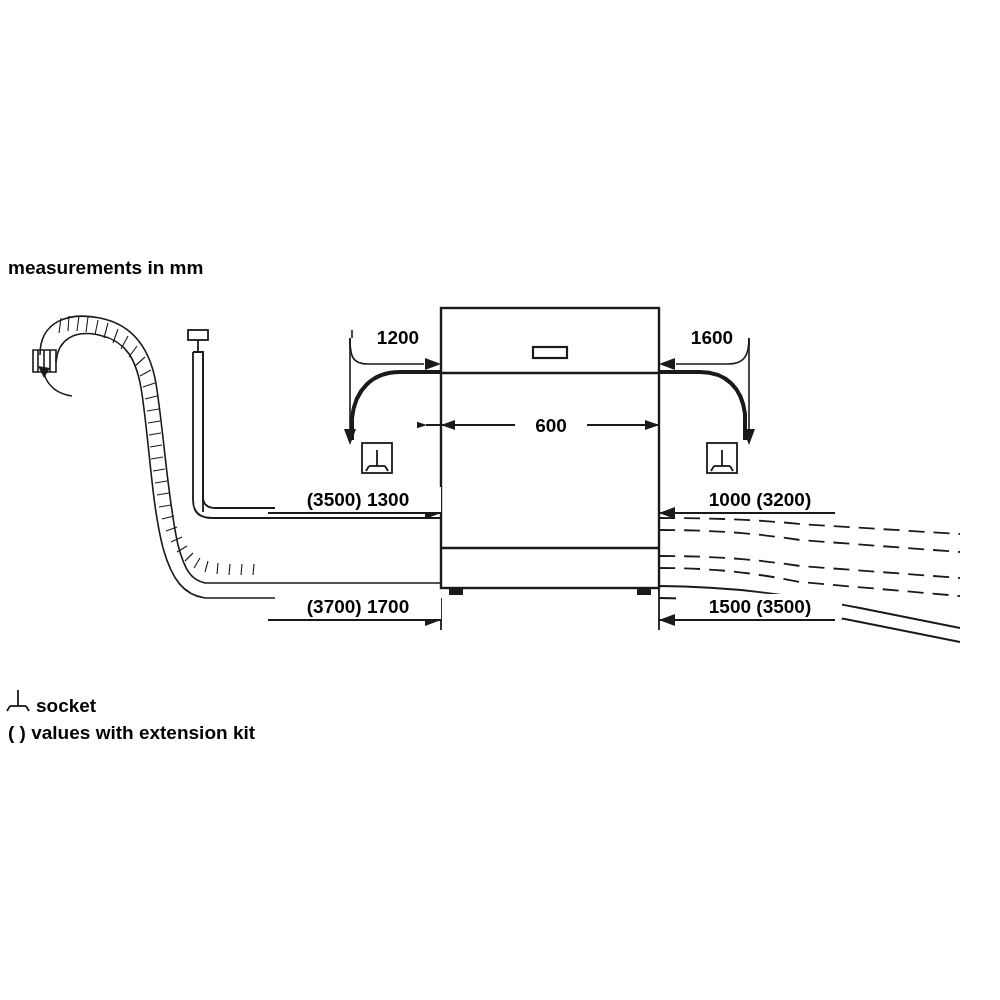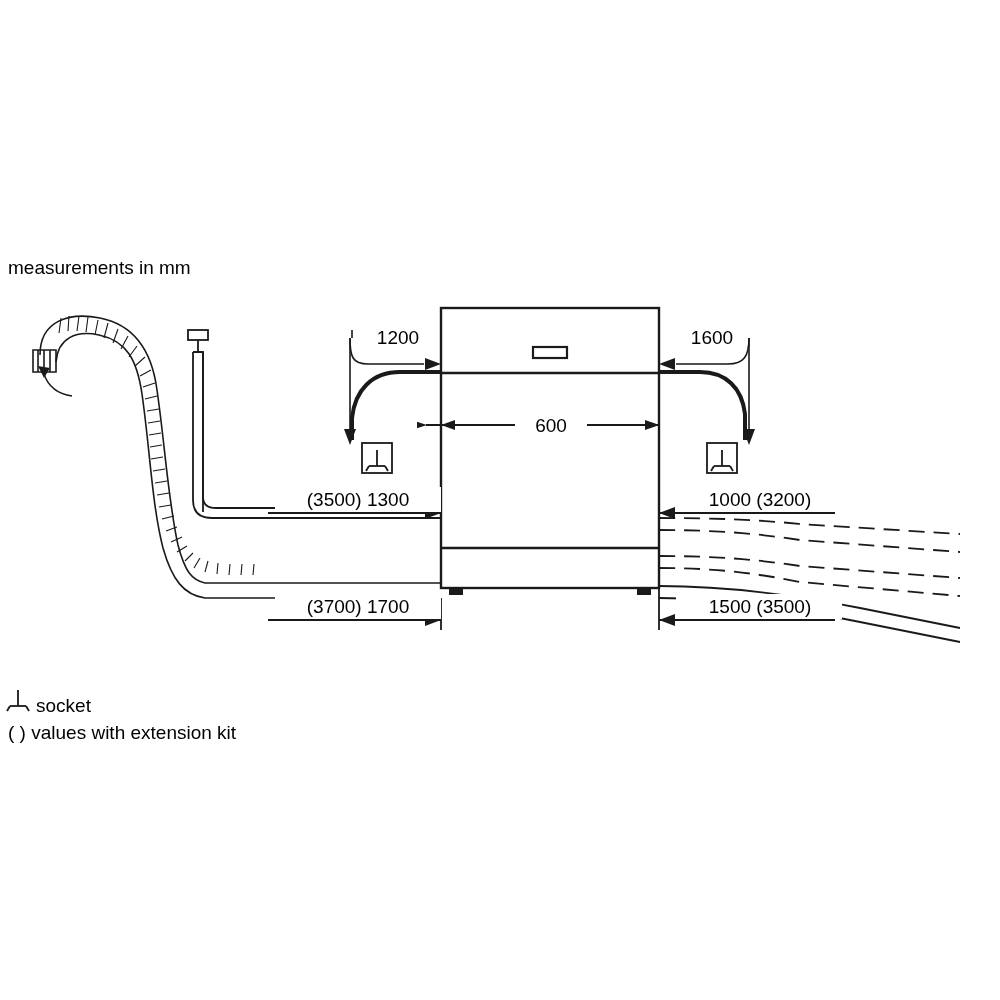--- a/index.html
+++ b/index.html
@@ -14,20 +14,21 @@
     color: #000000;
     position: relative;
     overflow: hidden;
   }
   #diagram-root {
     position: absolute;
     left: 0;
     top: 0;
     width: 1000px;
     height: 1000px;
+    font-weight: bold;
   }
   .note-text {
     font-size: 19px;
     fill: #000000;
     font-family: "Liberation Sans", sans-serif;
   }
   .dim-text {
     font-size: 19px;
     fill: #000000;
     font-family: "Liberation Sans", sans-serif;

